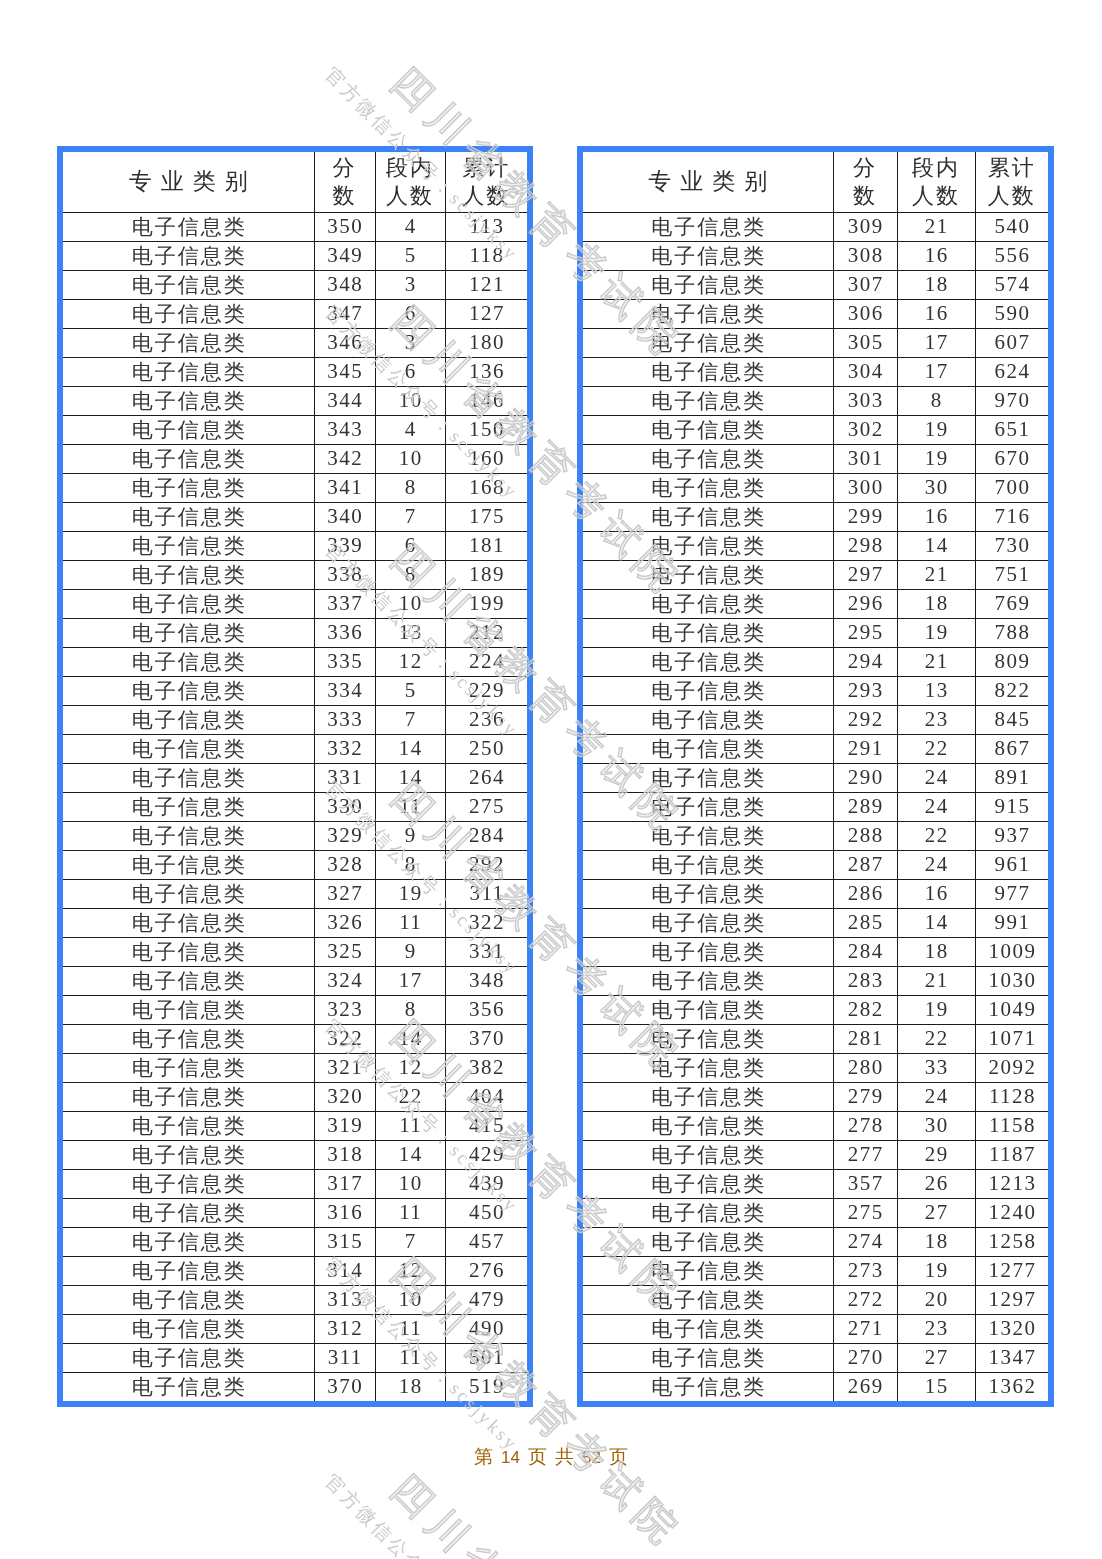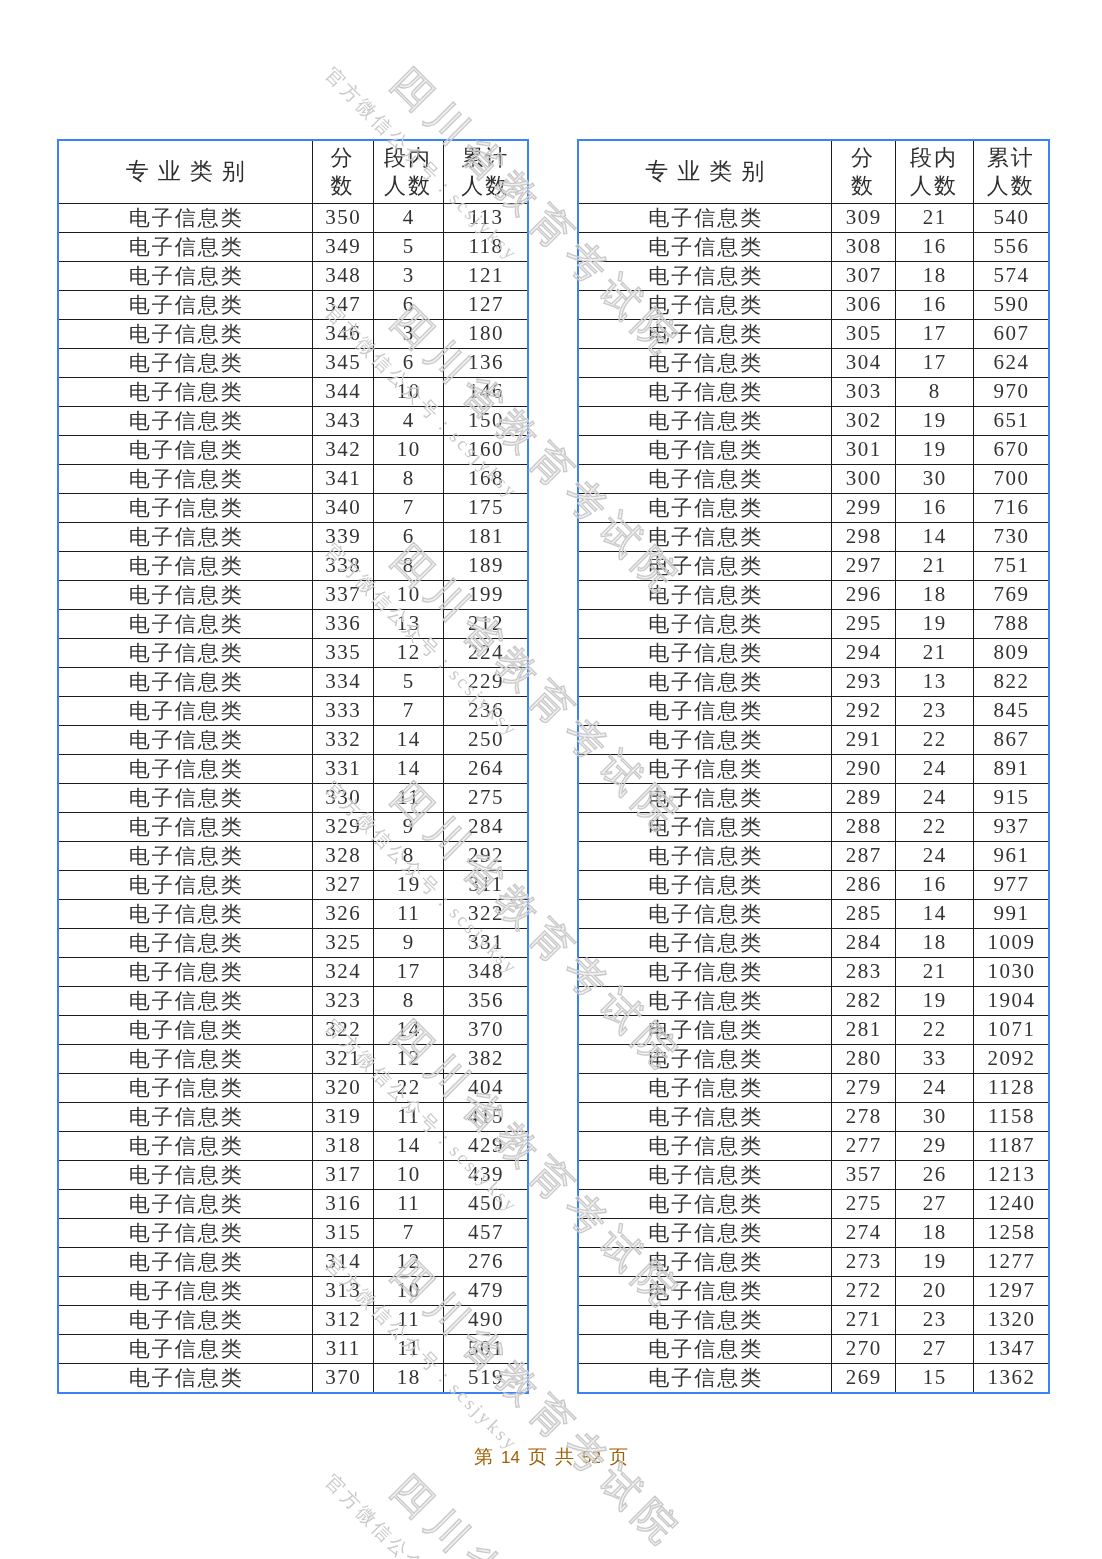--- a/index.html
+++ b/index.html
@@ -7,24 +7,24 @@
   body {
     position:relative;
     background:#ffffff;
     overflow:hidden;
     font-family:"Liberation Serif","DejaVu Serif",serif;
     color:#333333;
   }
   
   table.score-table {
     position:absolute;
-    top:139px;
+    top:146px;
     border-collapse:collapse;
     table-layout:fixed;
-    border:2px solid #3b82f6;
+    border:6px solid #3b82f6;
   }
   #tbl-left  { left:57px;  width:470px; }
   #tbl-right { left:577px; width:471px; }
   .score-table th, .score-table td {
     border:1px solid #1c1c1c;
     text-align:center;
     vertical-align:middle;
     overflow:hidden;
   }
   .score-table thead tr { height:63px; }
@@ -574,21 +574,21 @@
       <tr>
         <td class="cat">电子信息类</td>
         <td class="num">283</td>
         <td class="num">21</td>
         <td class="num">1030</td>
       </tr>
       <tr>
         <td class="cat">电子信息类</td>
         <td class="num">282</td>
         <td class="num">19</td>
-        <td class="num">1904</td>
+        <td class="num">1049</td>
       </tr>
       <tr>
         <td class="cat">电子信息类</td>
         <td class="num">281</td>
         <td class="num">22</td>
         <td class="num">1071</td>
       </tr>
       <tr>
         <td class="cat">电子信息类</td>
         <td class="num">280</td>

